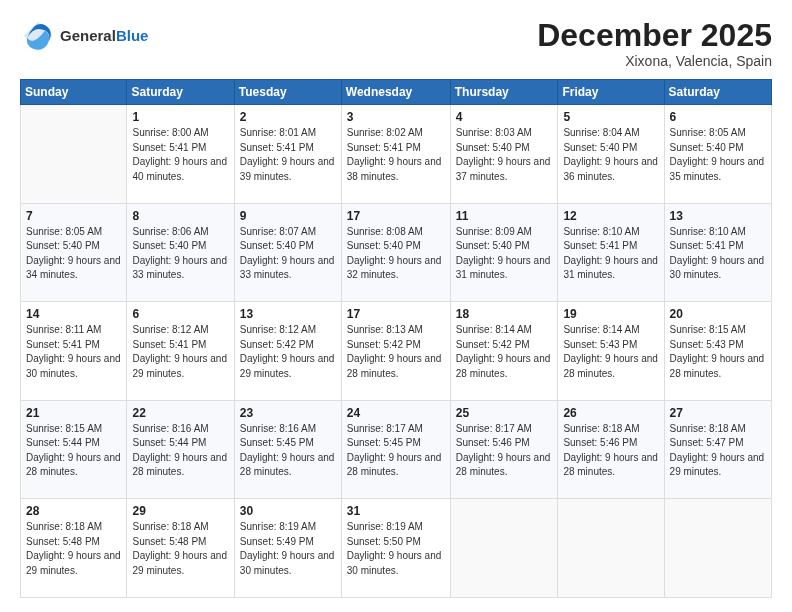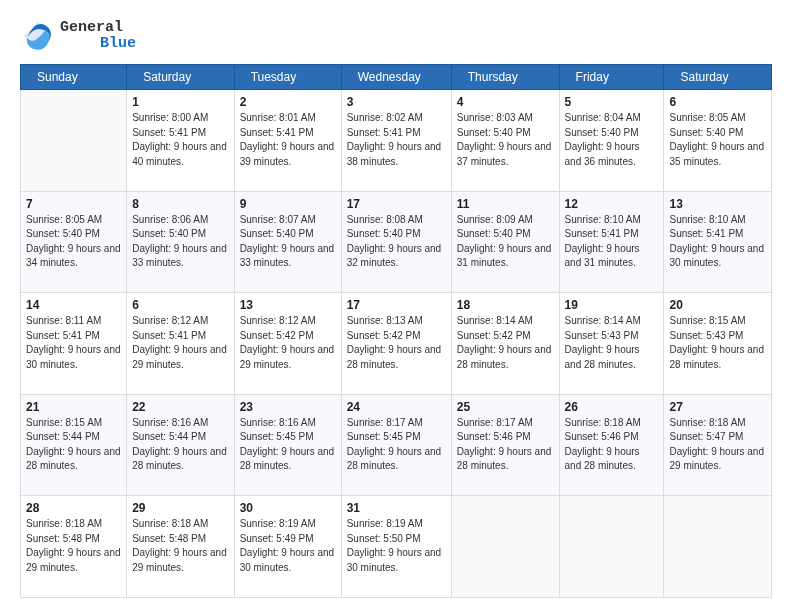--- a/index.html
+++ b/index.html
@@ -23,34 +23,32 @@
       align-items: flex-start;
       margin-bottom: 10px;
     }
     .logo {
       display: flex;
       align-items: center;
       gap: 4px;
     }
     .logo-text {
       display: flex;
-      flex-direction: column;
+      flex-direction: row;
       line-height: 1.1;
-      font-family: Liberation Mono, monospace;
     }
     .logo-general {
       font-size: 15px;
       font-weight: bold;
       color: #333;
     }
     .logo-blue {
       font-size: 15px;
       font-weight: bold;
       color: #1a6fc4;
-      margin-left: 40px;
     }
     .logo-icon {
       width: 36px;
       height: 36px;
     }
     .title-block {
       text-align: right;
     }
     .month-title {
       font-size: 32px;
@@ -64,24 +62,24 @@
     }
     .calendar {
       width: 100%;
       border-collapse: collapse;
       flex: 1;
       font-size: 10.5px;
     }
     .calendar thead tr th {
       background: #2a6db5;
       color: #fff;
-      padding: 5px 16px;
+      padding: 5px 4px;
       text-align: left;
       font-size: 12px;
-      font-weight: normal;
+      font-weight: bold;
       border: 1px solid #1a5a9a;
     }
     .calendar tbody tr {
       border-bottom: 1px solid #ccc;
     }
     .calendar tbody tr td {
       vertical-align: top;
       padding: 5px 5px 5px 5px;
       border: 1px solid #ddd;
       width: 113px;
@@ -118,20 +116,24 @@
       <svg class="logo-icon" viewBox="0 0 40 40" xmlns="http://www.w3.org/2000/svg">
         <polygon points="20,4 36,20 20,36 4,20" fill="#1a6fc4" opacity="0.15"></polygon>
         <path d="M8,22 Q16,8 28,14 Q34,17 32,26 Q38,14 28,8 Q16,2 8,22Z" fill="#1a6fc4"></path>
         <path d="M28,14 Q36,20 30,30 Q24,38 14,34 Q6,30 8,22 Q14,32 28,14Z" fill="#4da6e8"></path>
       </svg>
       <div class="logo-text">
         <span class="logo-general">General</span>
         <span class="logo-blue">Blue</span>
       </div>
     </div>
+    <div class="title-block">
+      <div class="month-title">December 2025</div>
+      <div class="location">Xixona, Valencia, Spain</div>
+    </div>
   </div>
 
   <table class="calendar">
     <thead>
       <tr>
       <th>Sunday</th>
           <th>Saturday</th>
           <th>Tuesday</th>
           <th>Wednesday</th>
           <th>Thursday</th>

